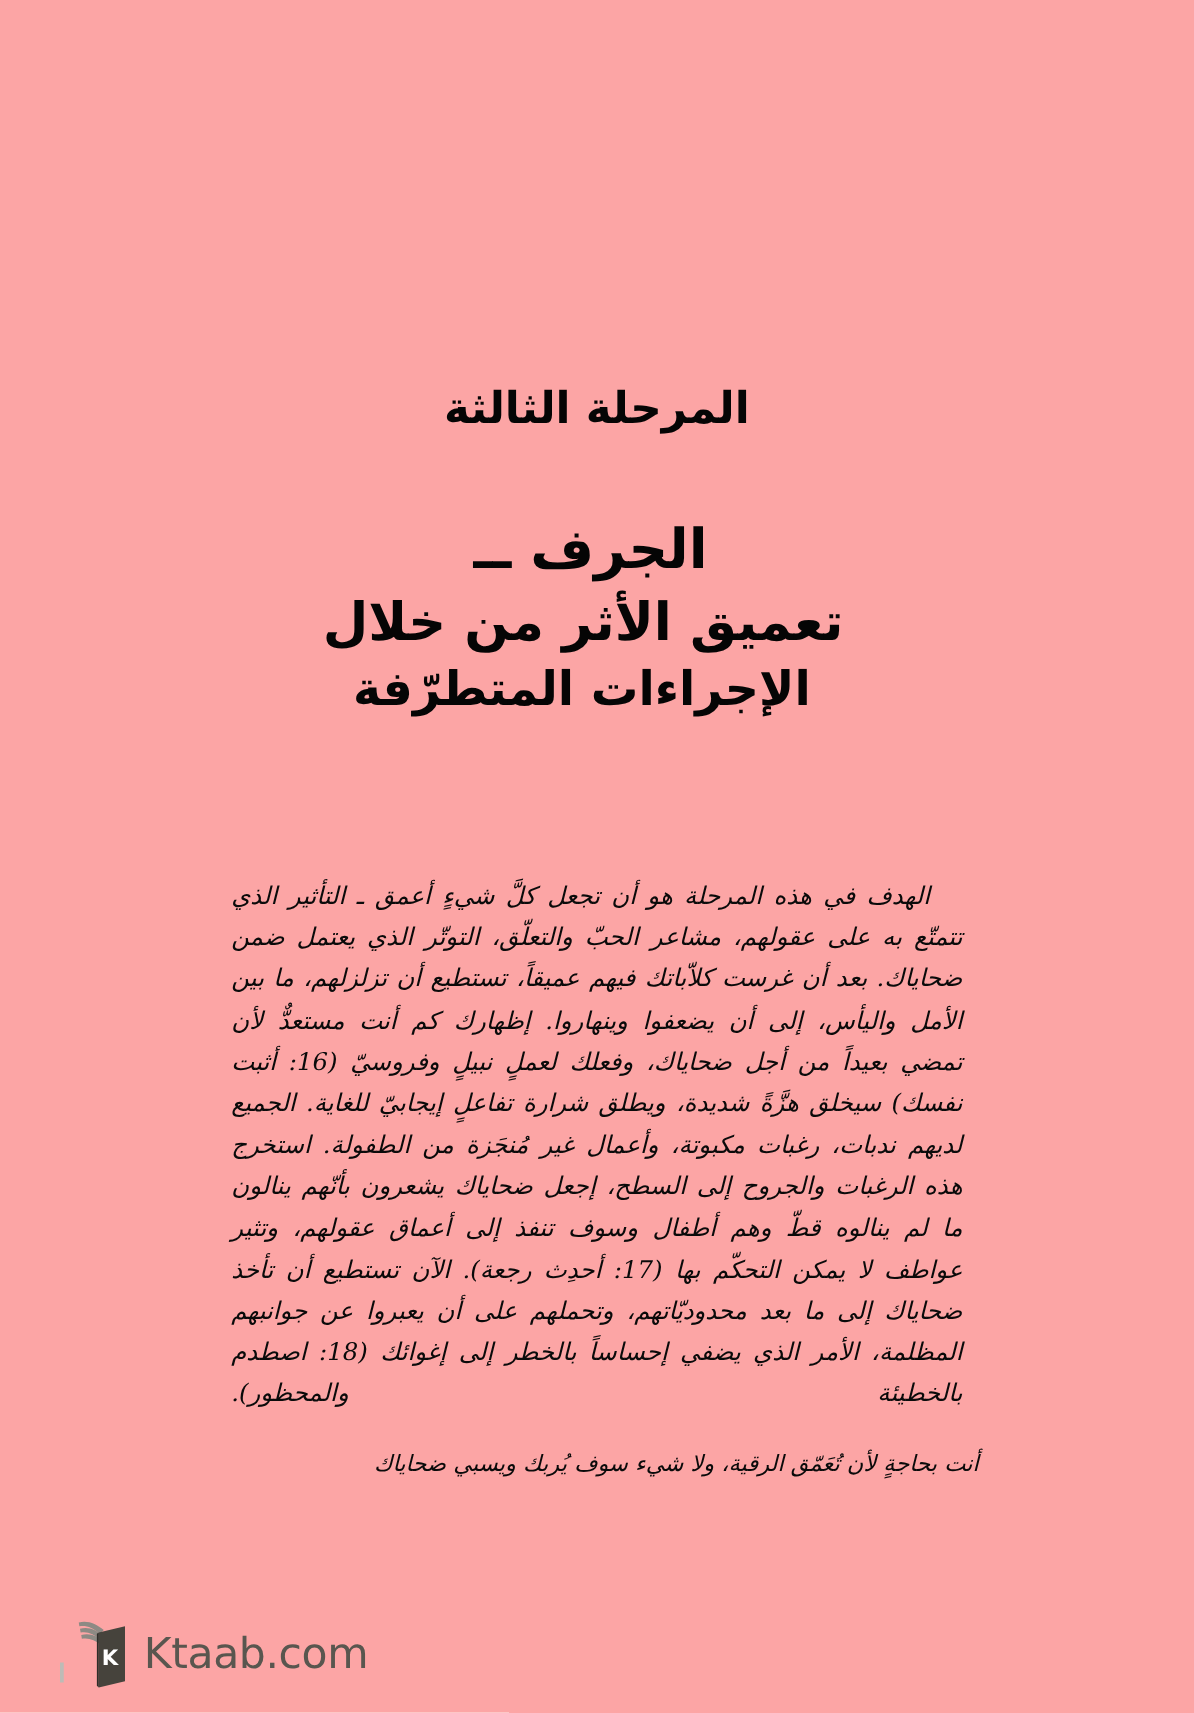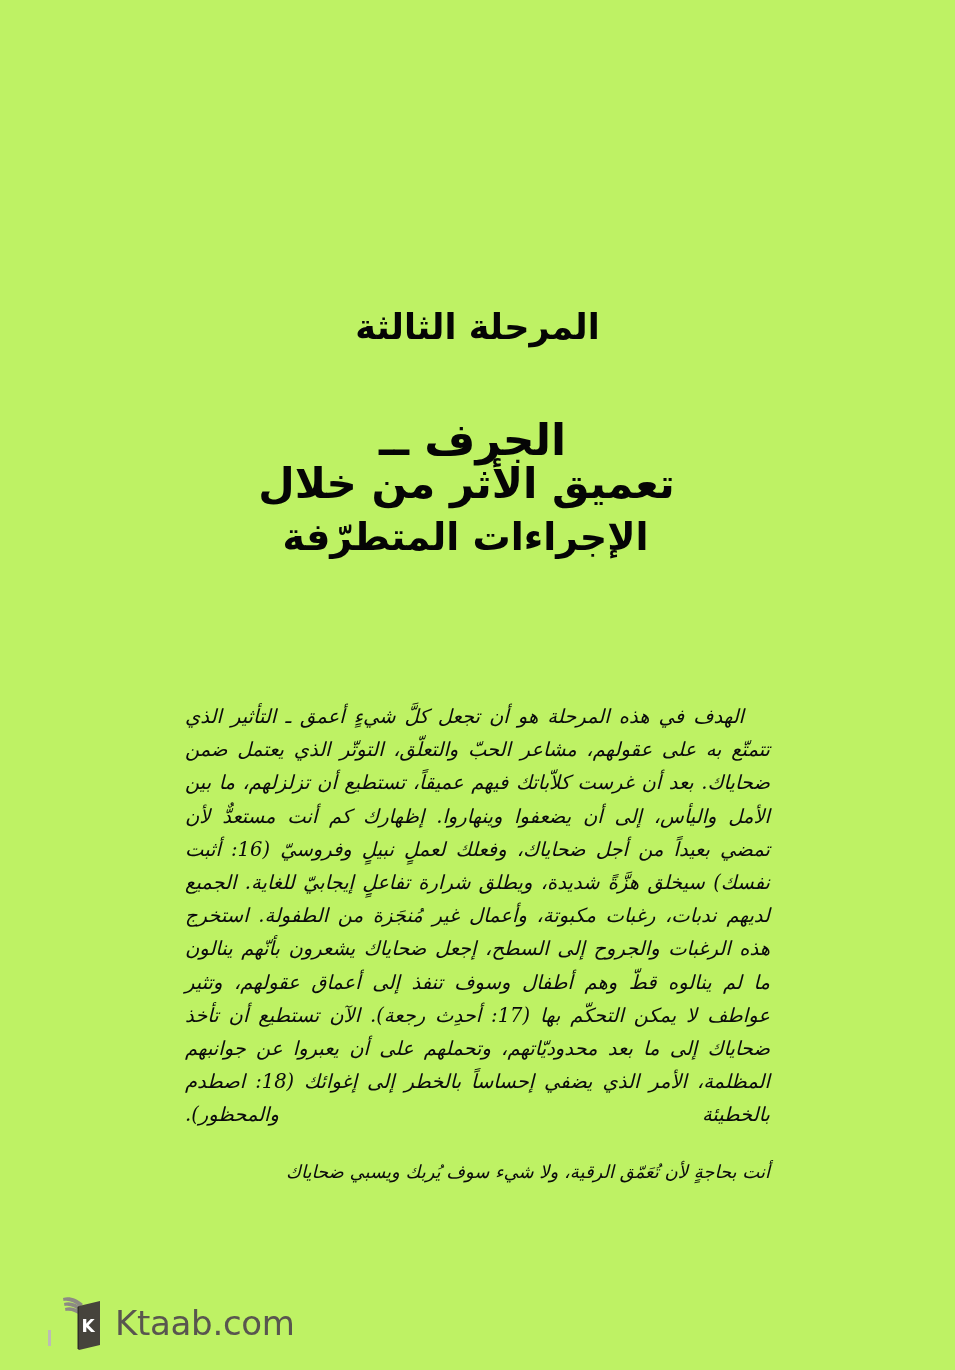--- a/index.html
+++ b/index.html
@@ -13,21 +13,21 @@
     height: 1370px;
     position: relative;
     overflow: hidden;
     font-family: "DejaVu Sans", "Liberation Sans", sans-serif;
     color: #000000;
   }
 
   .page {
     position: absolute;
     inset: 0;
-    background: #bef264;
+    background: #fca5a5;
   }
 
   
   .chapter-heading {
     position: absolute;
     top: 306px;
     left: 0;
     right: 0;
     text-align: center;
     font-family: "DejaVu Sans", "Liberation Sans", sans-serif;
@@ -55,20 +55,21 @@
     line-height: 1.02;
     white-space: nowrap;
   }
   .title-line-1 {
     font-size: 44px;
     letter-spacing: -0.5px;
     padding-right: 10px;
   }
   .title-line-2 {
     font-size: 42px;
+    margin-top: 14px;
     padding-right: 22px;
   }
   .title-line-3 {
     font-size: 38px;
     margin-top: 12px;
     padding-right: 24px;
   }
 
   
   .body-block {
@@ -90,21 +91,21 @@
     margin: 0;
   }
   .body-block p.indented {
     text-indent: 26px;
     margin-top: 28px;
   }
 
   .closing-line {
     position: absolute;
     top: 1157px;
-    right: 185px;
+    right: 172px;
     width: 585px;
     direction: rtl;
     text-align: right;
     font-family: "DejaVu Serif", "Liberation Serif", serif;
     font-style: italic;
     font-size: 18px;
     line-height: 30px;
     color: #0a0a0a;
   }
 

